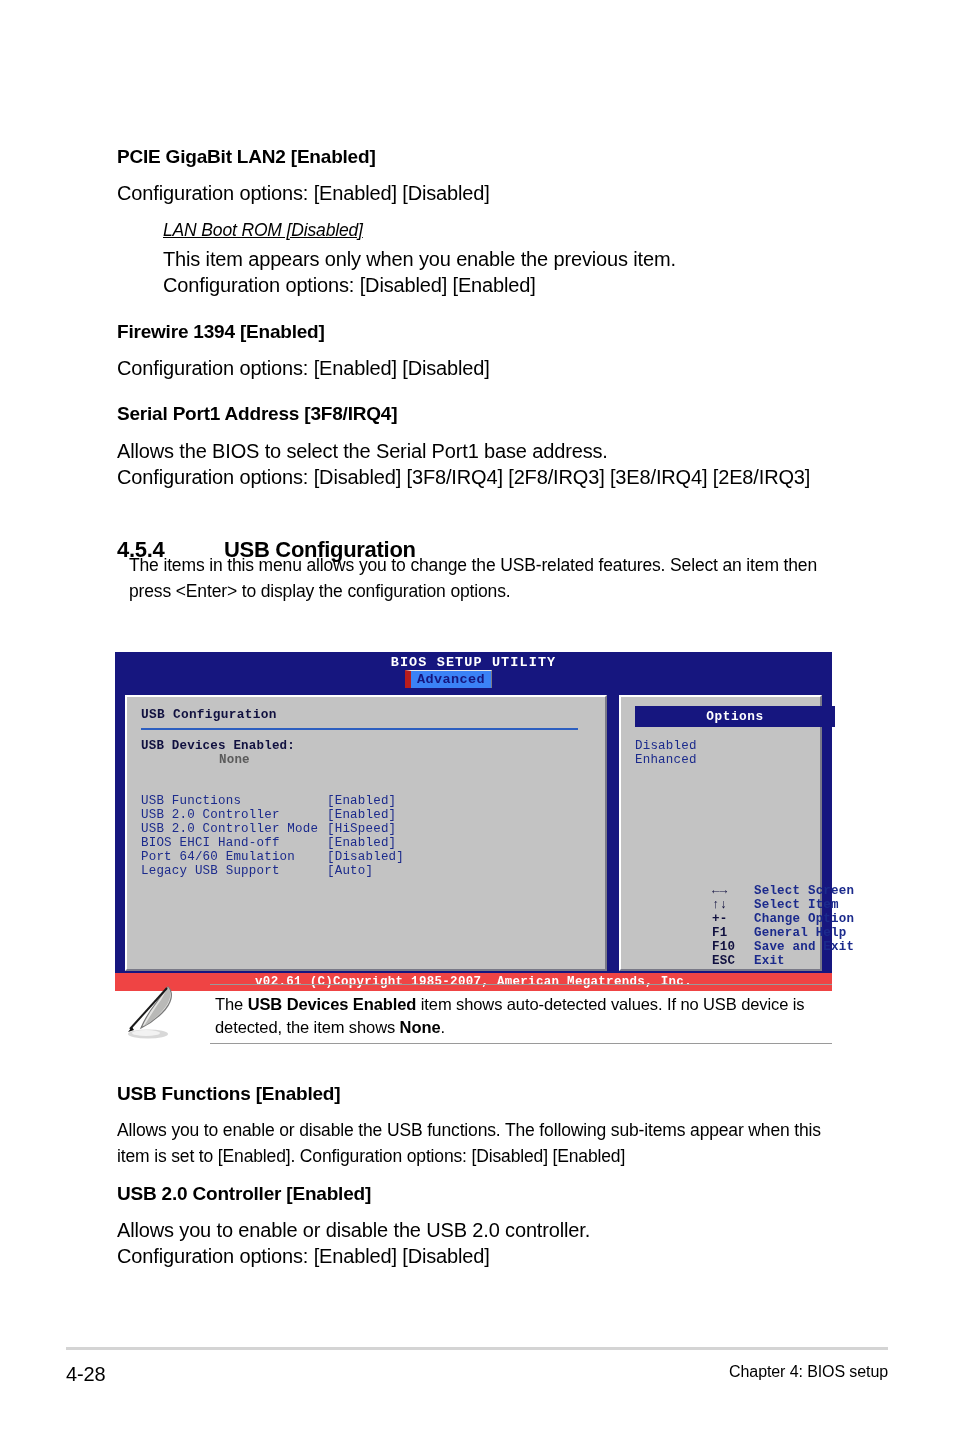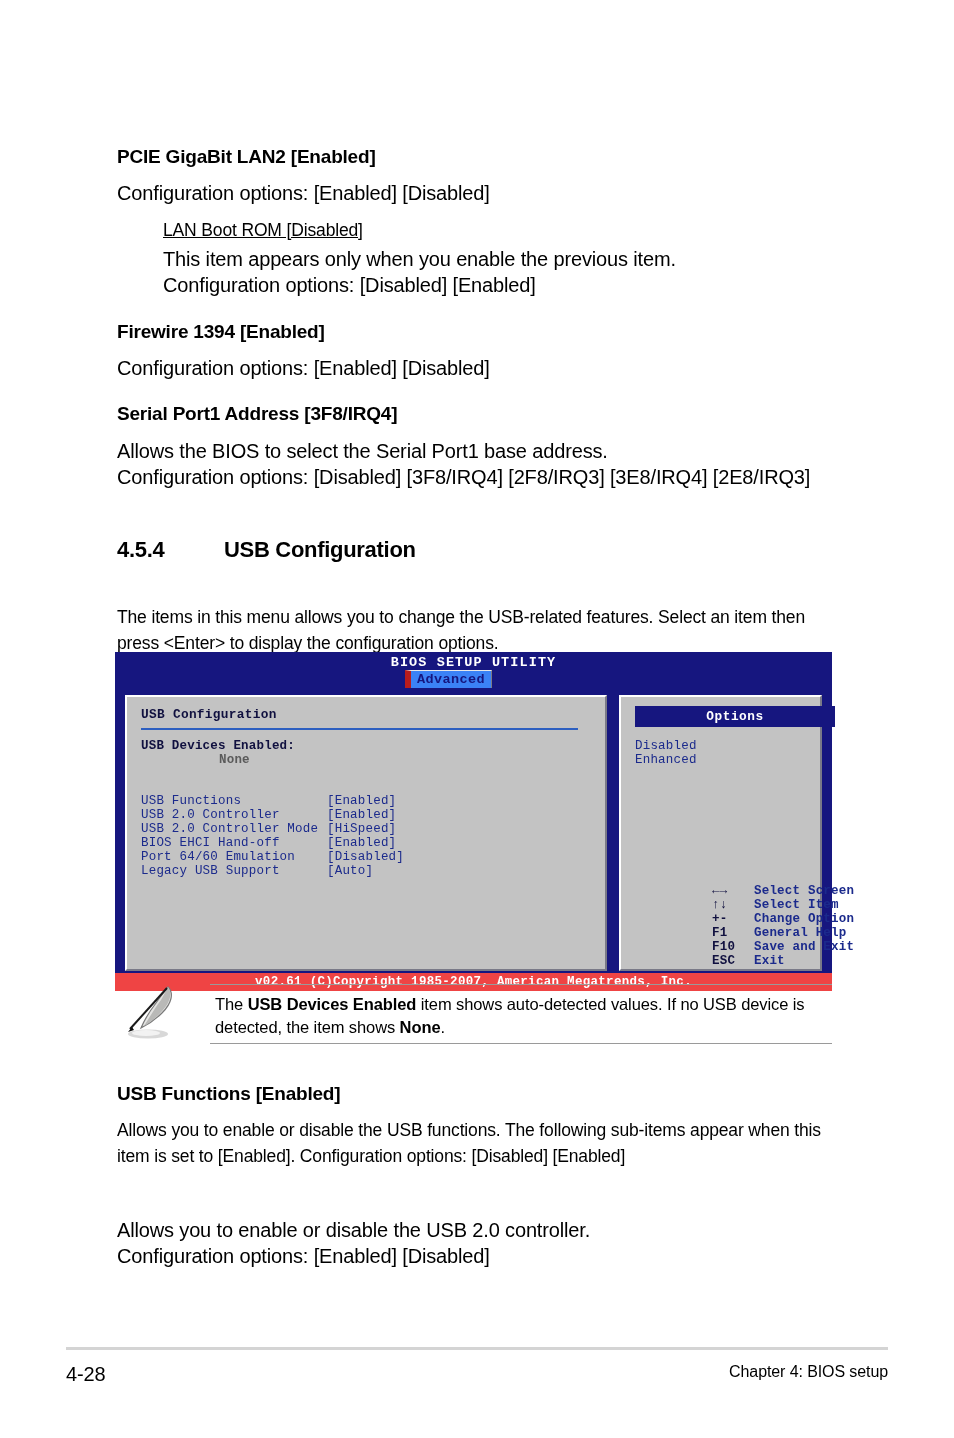--- a/index.html
+++ b/index.html
@@ -47,20 +47,21 @@
     line-height: 26px;
     letter-spacing: -0.15px;
   }
   .indent {
     left: 163px;
   }
   .sub-italic {
     position: absolute;
     left: 163px;
     font-size: 17.5px;
+    font-style: italic;
     text-decoration: underline;
     letter-spacing: -0.15px;
     white-space: nowrap;
   }
 
   
   .sec-head {
     position: absolute;
     left: 117px;
     top: 537px;
@@ -277,21 +278,21 @@
   <div class="h-sub" style="top:321px;">Firewire 1394 [Enabled]</div>
   <div class="p-body" style="top:356px;">Configuration options: [Enabled] [Disabled]</div>
 
   <div class="h-sub" style="top:403px;">Serial Port1 Address [3F8/IRQ4]</div>
   <div class="p-body" style="top:439px;">Allows the BIOS to select the Serial Port1 base address.</div>
   <div class="p-body" style="top:465px;">Configuration options: [Disabled] [3F8/IRQ4] [2F8/IRQ3] [3E8/IRQ4] [2E8/IRQ3]</div>
 
   <div class="sec-head">
     <span class="num">4.5.4</span><span>USB Configuration</span>
   </div>
-  <div class="p-wrap" style="top:604px; width:700px;">The items in this menu allows you to change the USB-related features. Select an item then press &lt;Enter&gt; to display the configuration options.</div>
+  <div class="p-wrap" style="top:552px; width:700px;margin-left:12px;">The items in this menu allows you to change the USB-related features. Select an item then press &lt;Enter&gt; to display the configuration options.</div>
 
   <div class="bios">
 
     <div class="bios-titlebar">
       <div class="bios-title">BIOS SETUP UTILITY</div>
     </div>
     <div class="bios-tab">Advanced</div>
 
     <div class="panel-outer left-outer">
       <div class="panel left-panel">
@@ -367,20 +368,21 @@
 
   <div class="note-text">
     <span>The </span><b>USB Devices Enabled</b><span> item shows auto-detected values. If no USB device is detected, the item shows </span><b>None</b><span>.</span>
   </div>
 
   <div class="note-rule" style="top:1043px;"></div>
 
   <div class="h-sub" style="top:1083px;">USB Functions [Enabled]</div>
   <div class="p-wrap" style="top:1117px; width:715px;">Allows you to enable or disable the USB functions. The following sub-items appear when this item is set to [Enabled]. Configuration options: [Disabled] [Enabled]</div>
 
+  <div class="h-sub" style="top:1183px;">USB 2.0 Controller [Enabled]</div>
   <div class="p-body" style="top:1218px;">Allows you to enable or disable the USB 2.0 controller.</div>
   <div class="p-body" style="top:1244px;">Configuration options: [Enabled] [Disabled]</div>
 
   <div class="foot-rule"></div>
   <div class="foot-left">4-28</div>
   <div class="foot-right">Chapter 4: BIOS setup</div>
 
 </div>
 
 </body></html>

